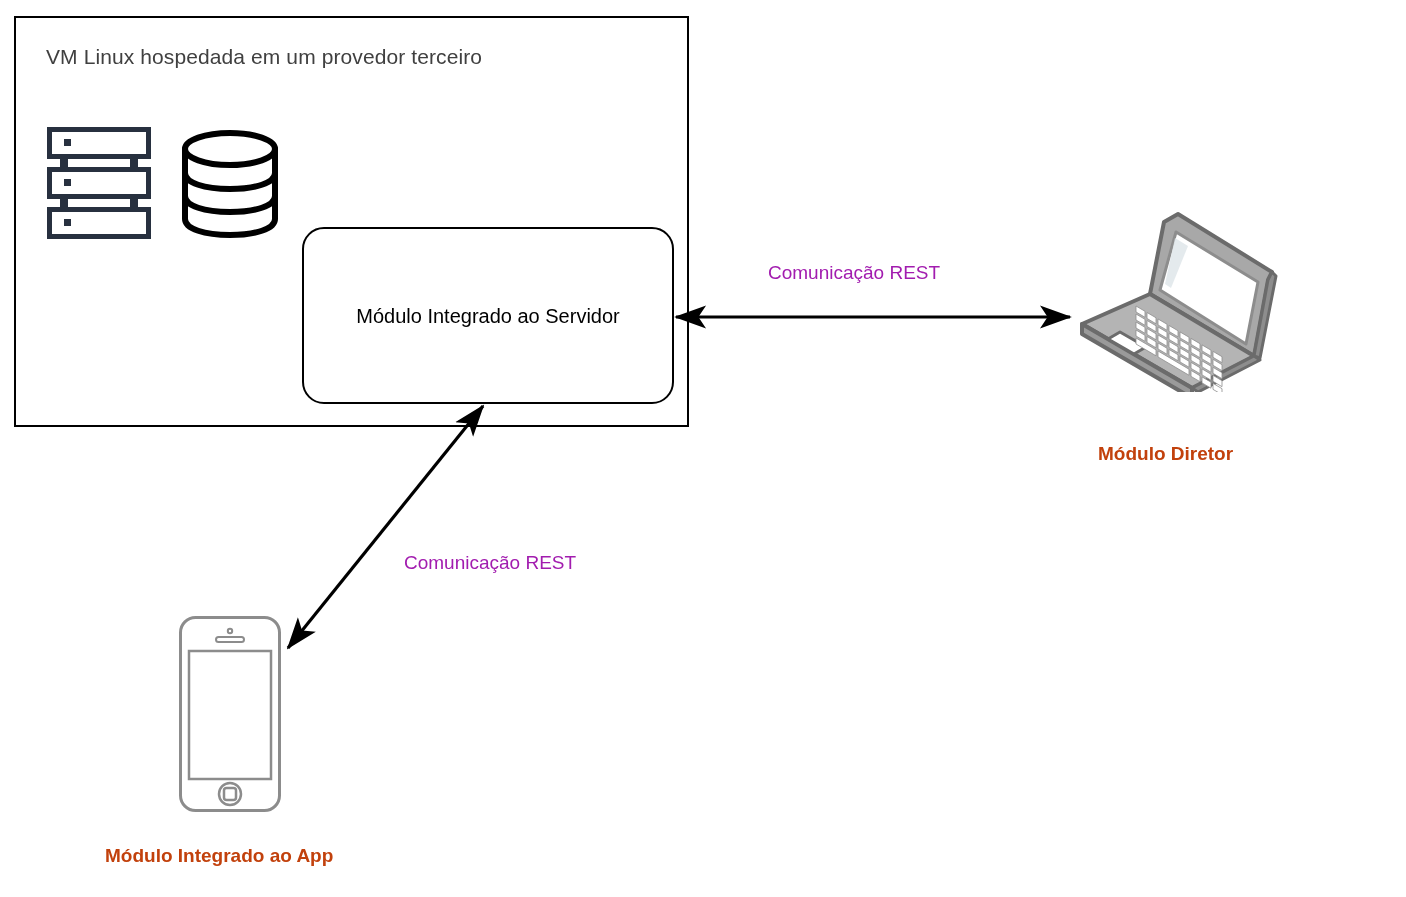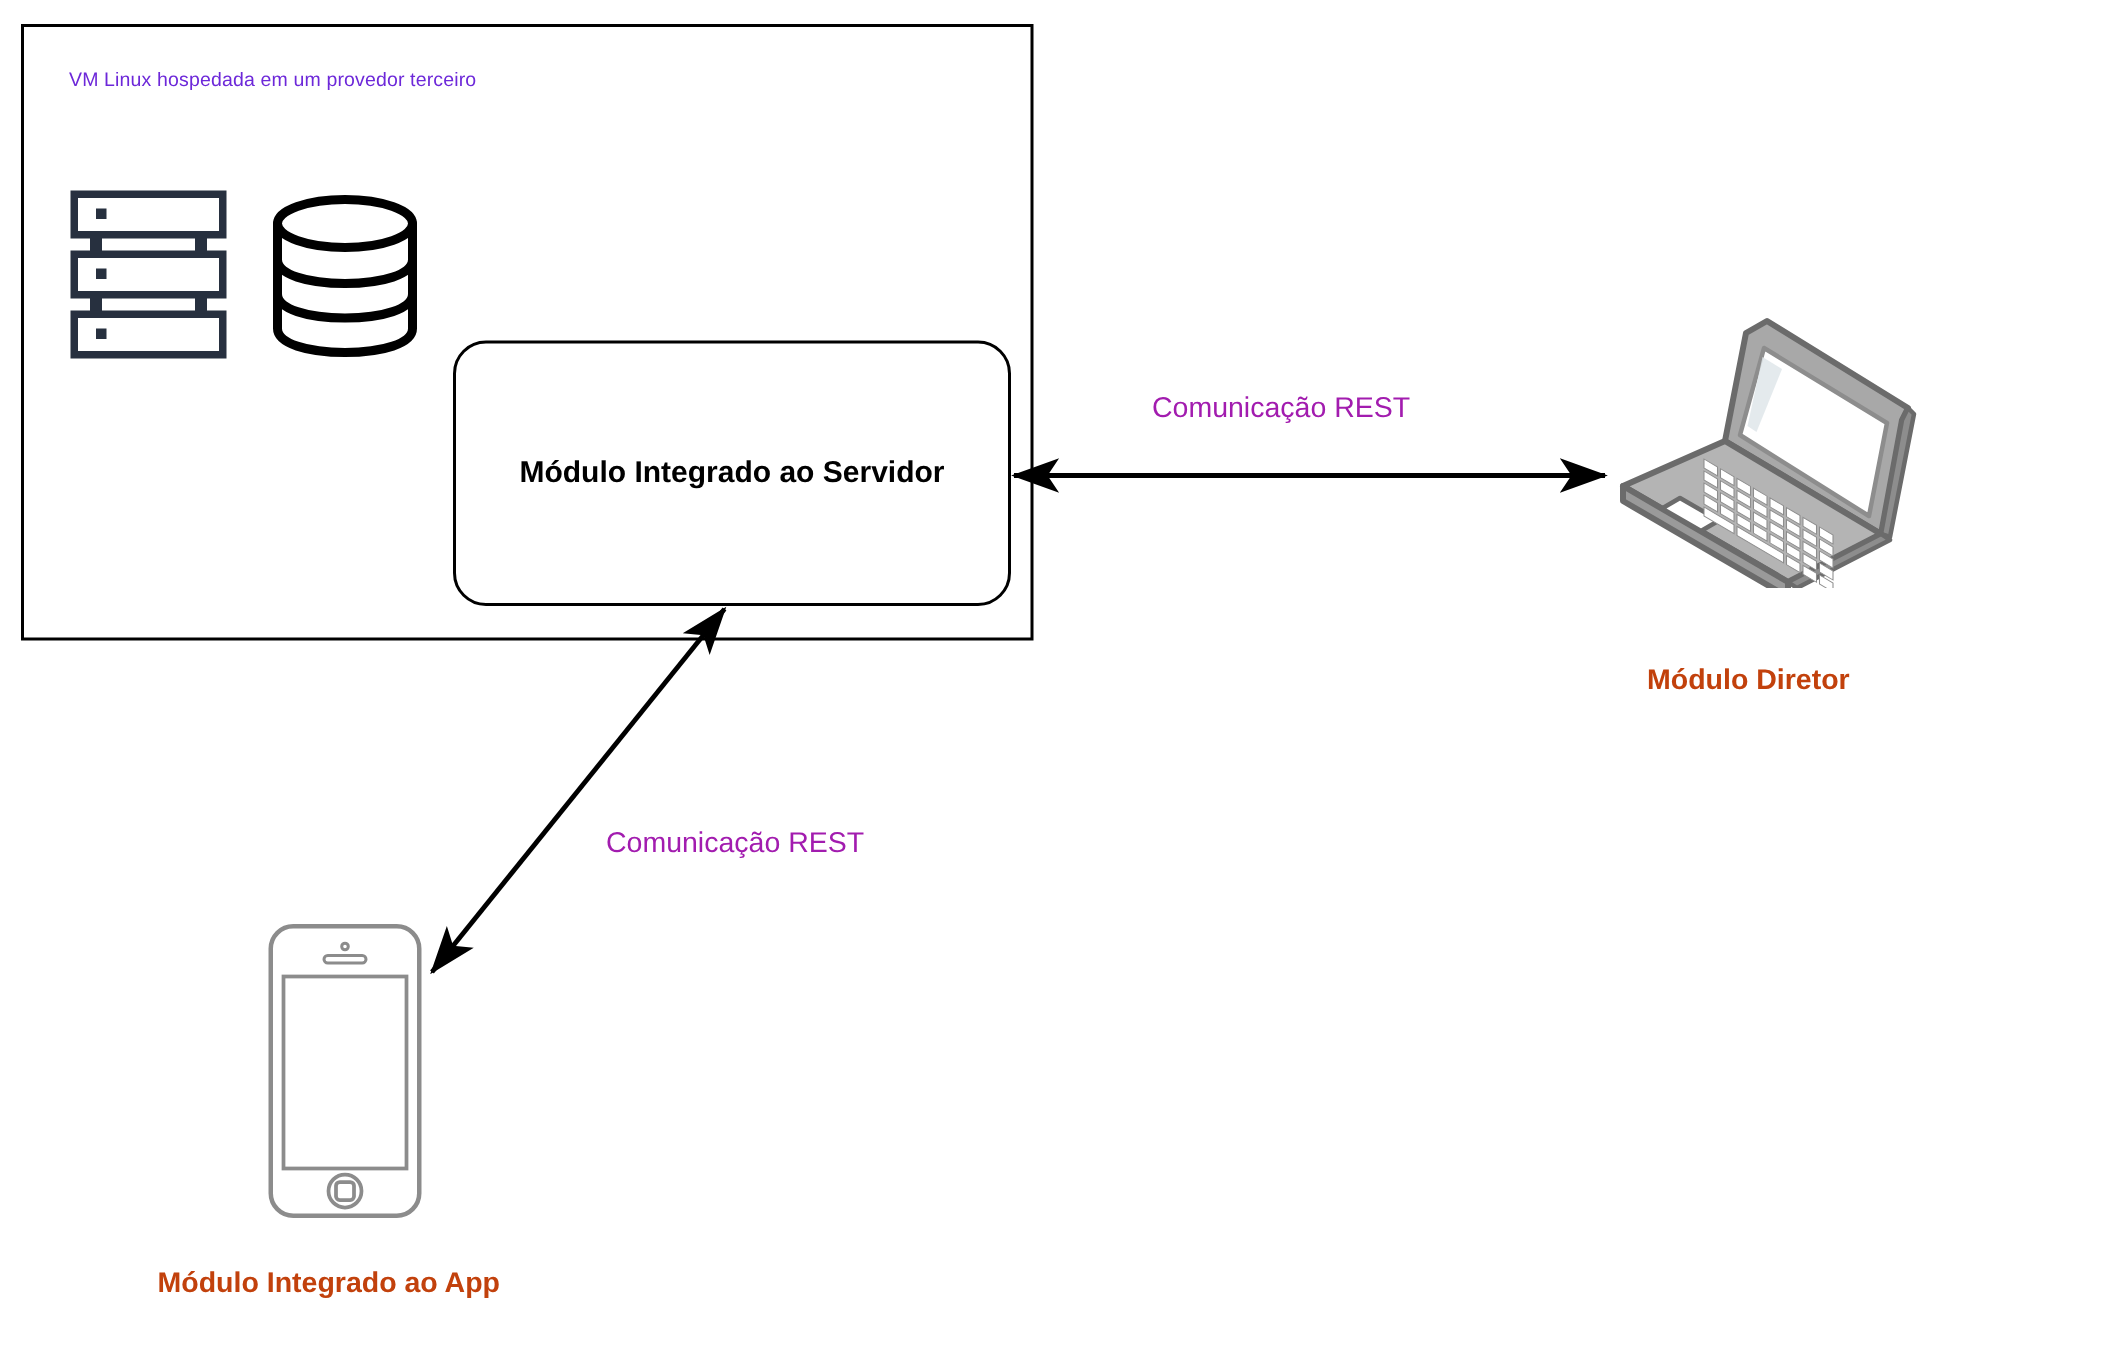--- a/index.html
+++ b/index.html
@@ -27,23 +27,23 @@
     top: 16px;
     width: 675px;
     height: 411px;
     border: 2px solid #000000;
     background: transparent;
     box-sizing: border-box;
   }
   #vm-box-label {
     left: 46px;
     top: 45px;
-    font-size: 13px;
+    font-size: 21px;
     font-weight: 400;
-    color: #6d28d9;
+    color: #404040;
     letter-spacing: 0.1px;
     white-space: nowrap;
   }
 
   
   #server-module {
     left: 302px;
     top: 227px;
     width: 372px;
     height: 177px;
@@ -53,21 +53,21 @@
     box-sizing: border-box;
   }
   #server-module-label {
     position: absolute;
     left: 0;
     right: 0;
     top: 50%;
     transform: translateY(-50%);
     text-align: center;
     font-size: 20px;
-    font-weight: bold;
+    font-weight: normal;
     color: #000000;
     white-space: nowrap;
   }
 
   
   #server-stack-icon { left: 46px; top: 126px; width: 112px; height: 114px; }
   #database-icon     { left: 180px; top: 128px; width: 100px; height: 112px; }
   #laptop-icon       { left: 1072px; top: 210px; width: 208px; height: 182px; }
   #phone-icon        { left: 178px; top: 615px; width: 104px; height: 198px; }
 

